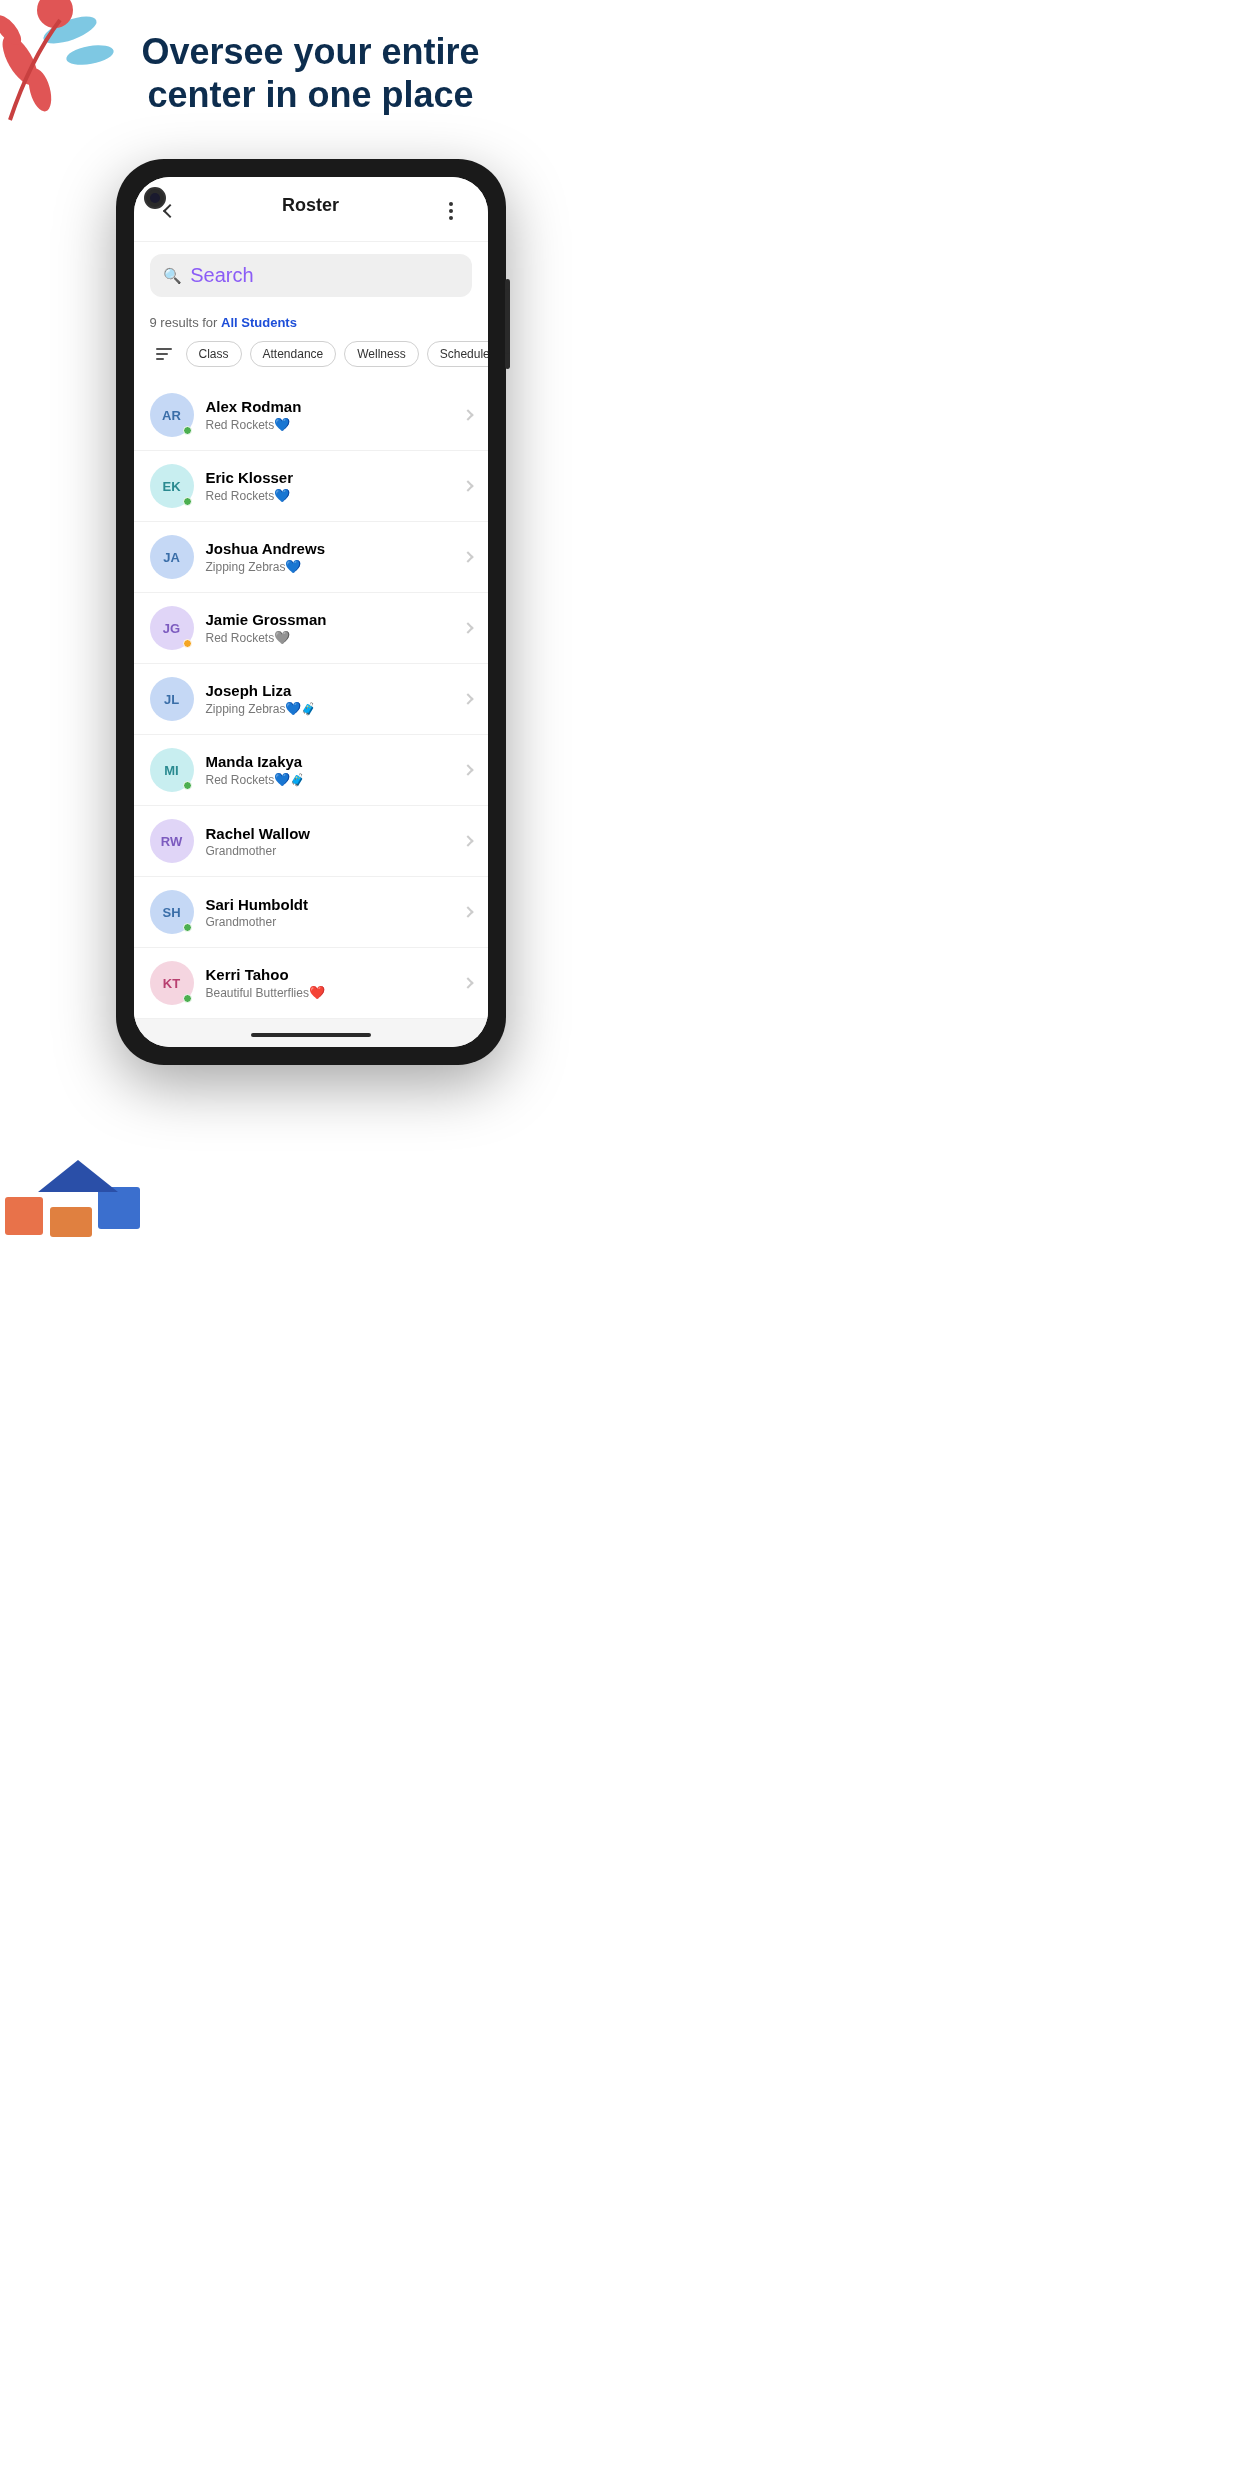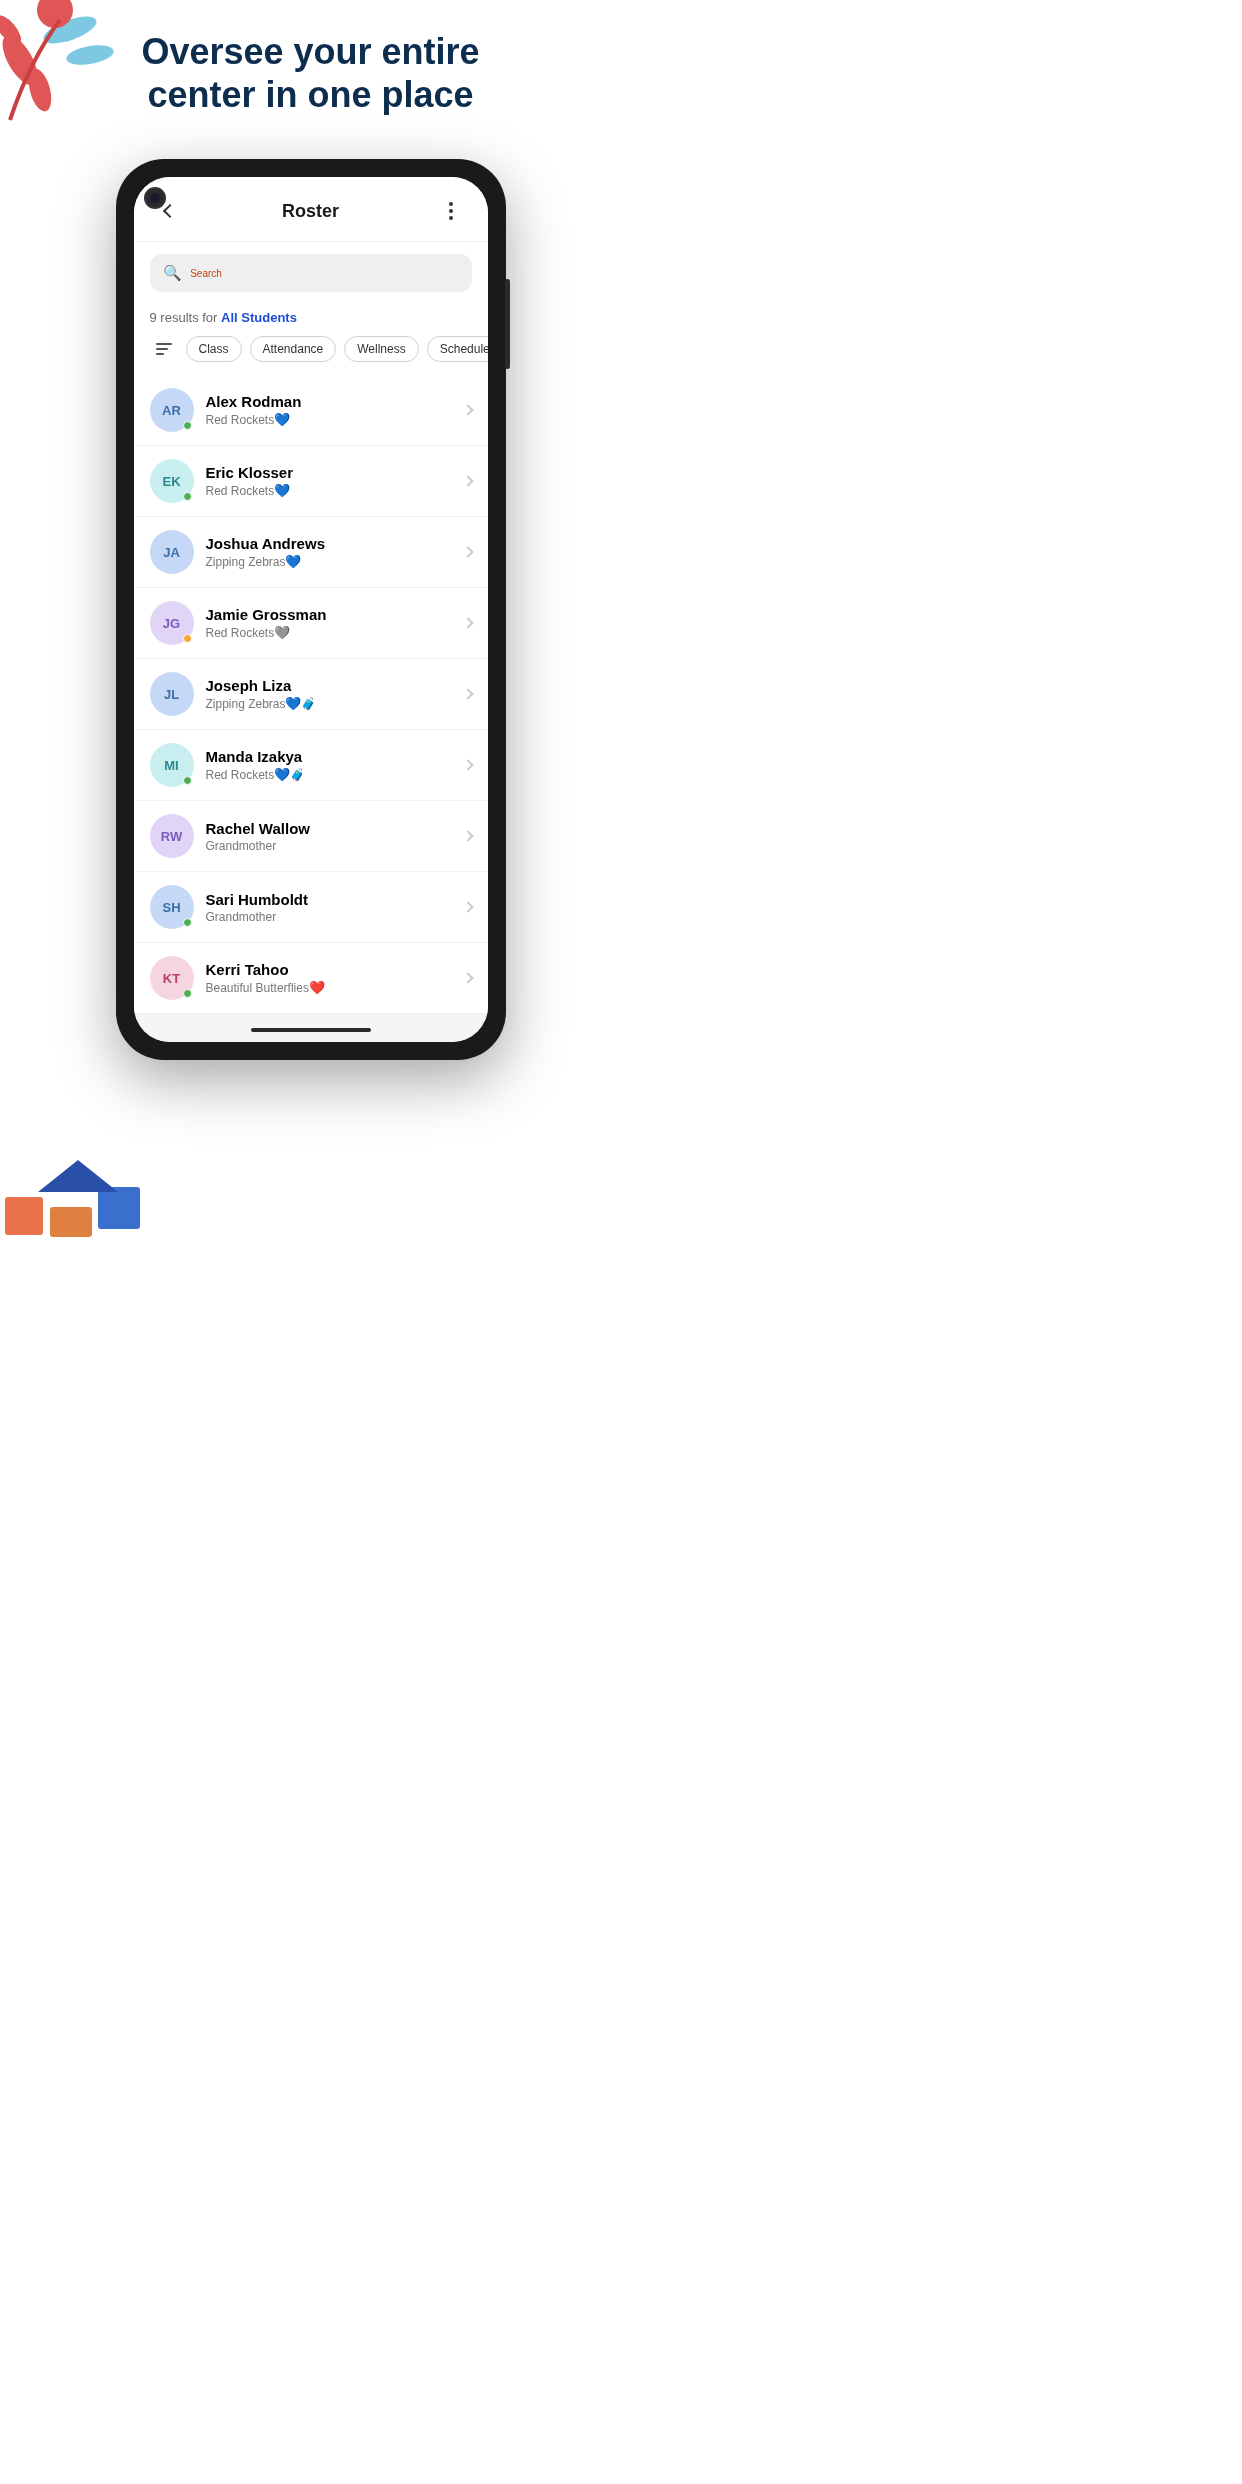--- a/index.html
+++ b/index.html
@@ -91,21 +91,20 @@
       background: #f5f5f5;
       border-radius: 36px;
       overflow: hidden;
       width: 100%;
     }
 
     
     .app-header {
       background: #ffffff;
       display: flex;
-      align-items: center;
       justify-content: space-between;
       padding: 18px 20px 14px;
       border-bottom: 1px solid #f0f0f0;
     }
 
     .back-btn {
       width: 32px;
       height: 32px;
       display: flex;
       align-items: center;
@@ -154,22 +153,22 @@
       display: flex;
       align-items: center;
       padding: 10px 14px;
       gap: 8px;
     }
     .search-icon-wrap {
       color: #999;
       font-size: 15px;
     }
     .search-input-text {
-      font-size: 10px;
-      color: #c2410c;
+      font-size: 20px;
+      color: #8b5cf6;
     }
 
     
     .results-bar {
       background: #ffffff;
       padding: 6px 16px 10px;
       font-size: 13px;
       color: #666;
     }
     .results-bar strong {

